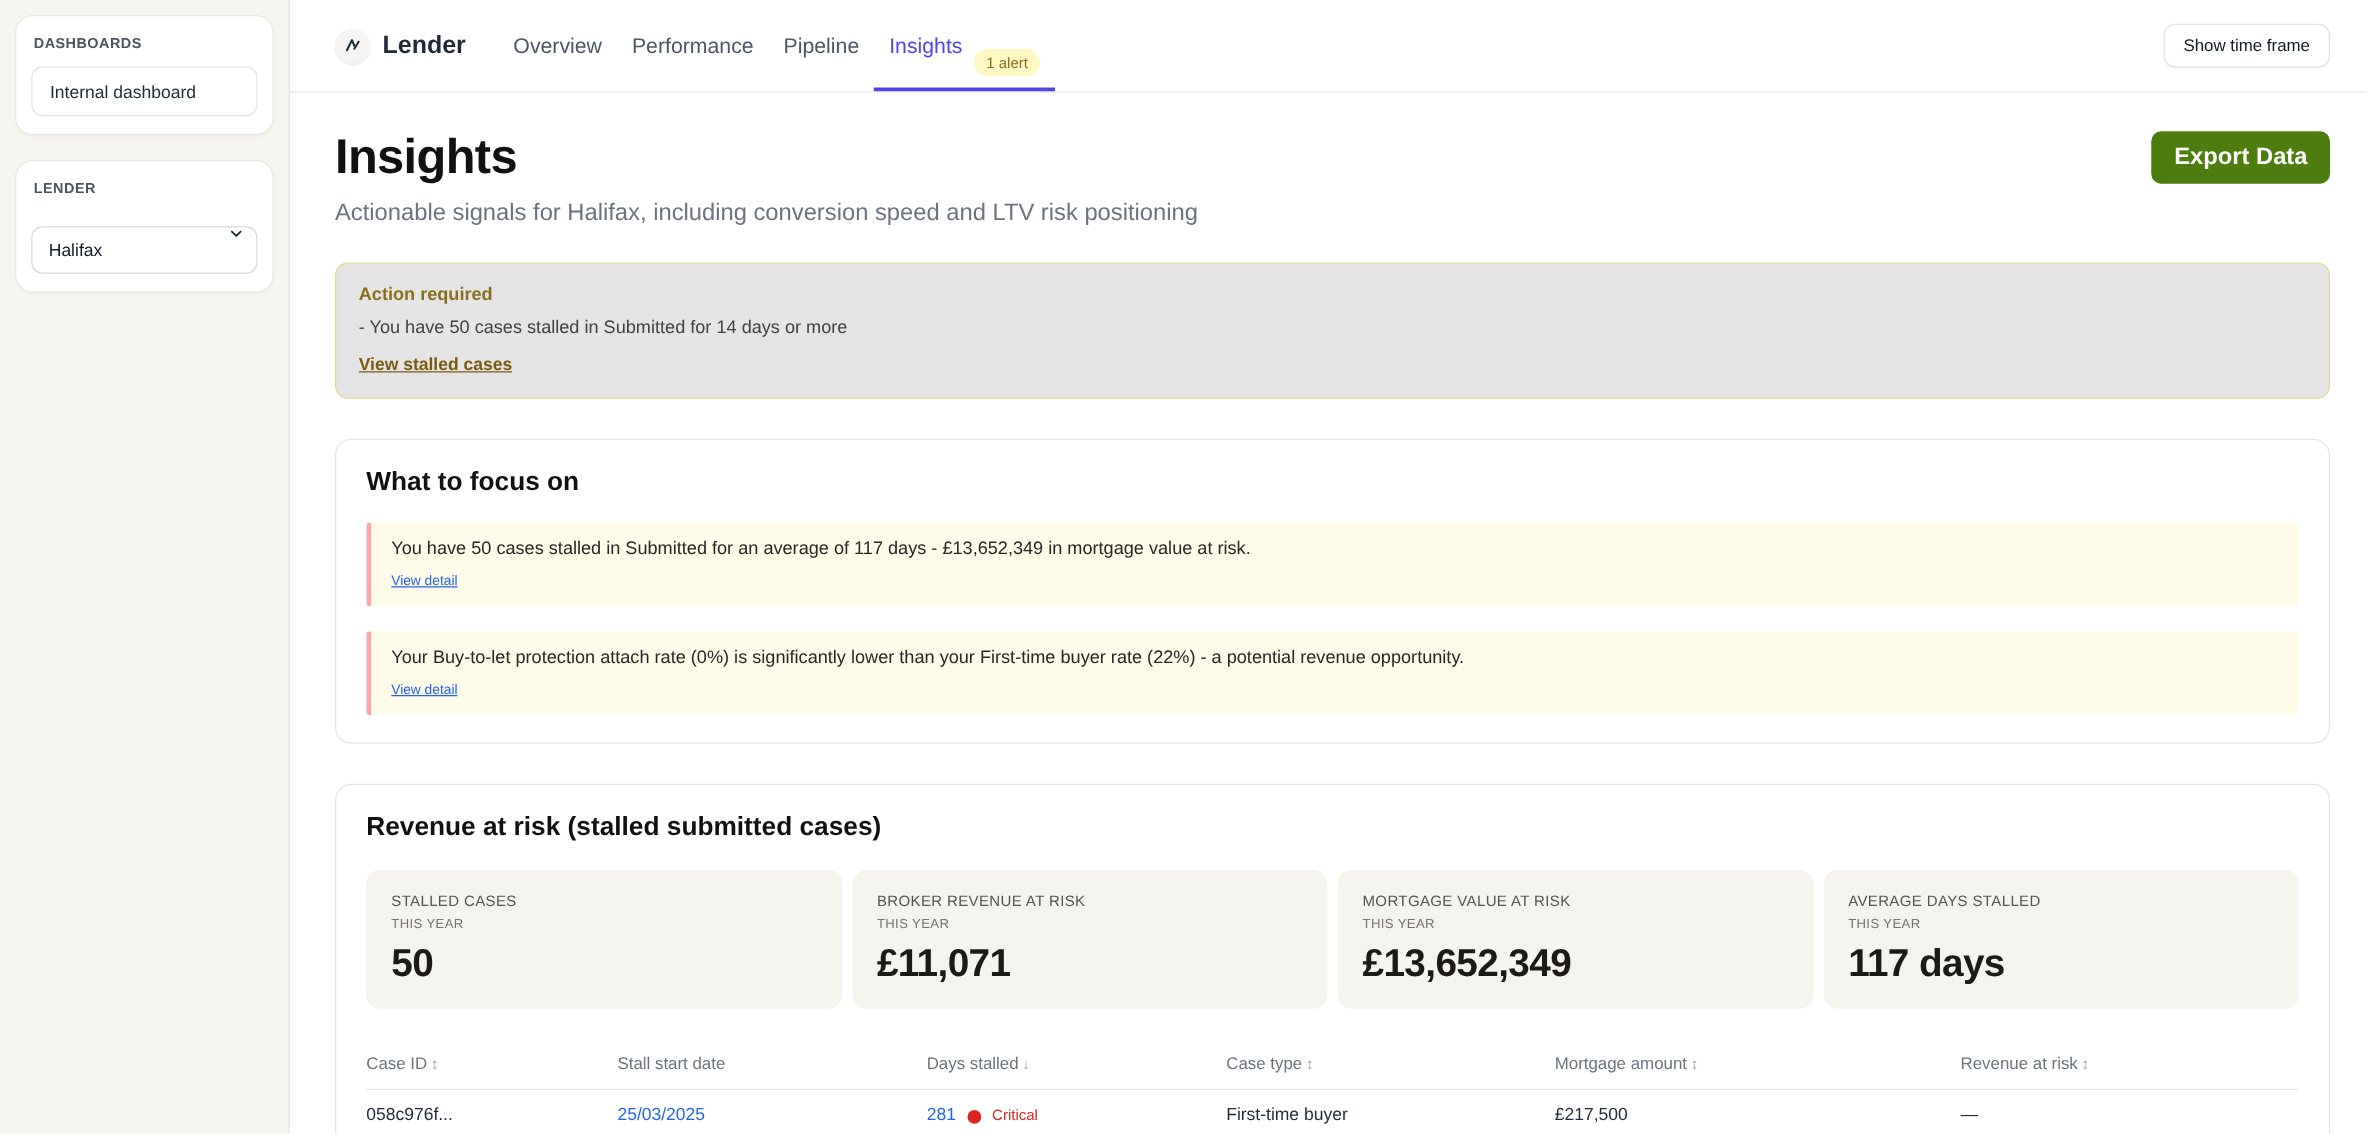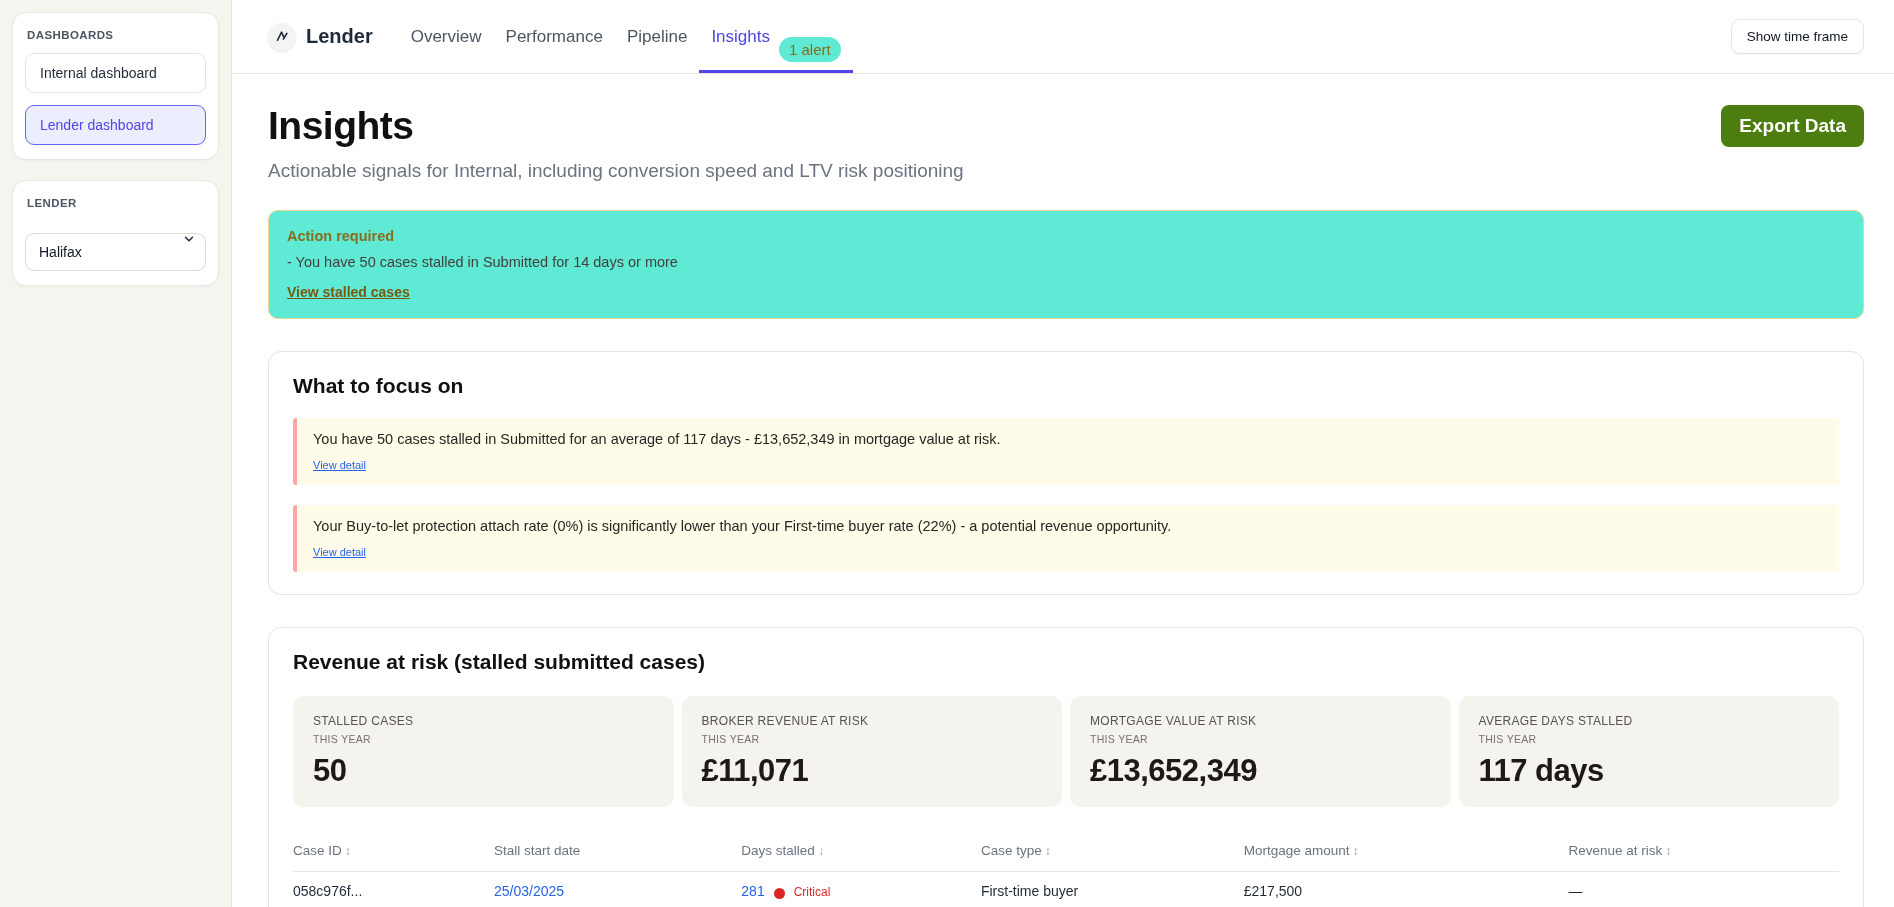--- a/index.html
+++ b/index.html
@@ -81,22 +81,22 @@
   }
   .brand-name { font-size: 20px; font-weight: 700; color: #1f2937; }
   .tabs { display: flex; height: 100%; align-items: stretch; }
   .tab {
     display: flex; align-items: center; gap: 9px;
     padding: 0 12px; font-size: 17px; color: #4b5563;
     cursor: pointer; border-bottom: 3px solid transparent; border-top: 3px solid transparent;
   }
   .tab.active { color: #4f46e5; border-bottom-color: #4f46e5; }
   .alert-badge {
-    background: #5eead4; color: #8a6d1b;
-    font-size: 15px; border-radius: 999px;
+    background: #fef9c3; color: #8a6d1b;
+    font-size: 12px; border-radius: 999px;
     padding: 4px 10px; white-space: nowrap; margin-top: 26px;
   }
   .nav-spacer { flex: 1; }
   .timeframe-btn {
     background: #ffffff; border: 1px solid #e5e3de; border-radius: 9px;
     padding: 9px 15px; font-size: 13.5px; color: #111827;
     box-shadow: 0 1px 2px rgba(0,0,0,0.04); cursor: pointer;
     font-family: "Liberation Sans", sans-serif;
   }
 
@@ -107,21 +107,21 @@
   .export-btn {
     background: #4d7c0f; color: #ffffff; border: none; border-radius: 8px;
     padding: 10px 18px; font-size: 19px; font-weight: 700; cursor: pointer;
     font-family: "Liberation Sans", sans-serif;
   }
   .page-subtitle { font-size: 19px; color: #6b7280; margin-top: 12px; }
 
   
   .action-alert {
     margin-top: 28px;
-    background: #5eead4;
+    background: #e5e5e5;
     border: 1px solid #e9d791;
     border-radius: 10px;
     padding: 17px 18px;
   }
   .action-alert h3 { font-size: 14.5px; font-weight: 700; color: #8a6d1b; margin-bottom: 10px; }
   .action-alert p { font-size: 14.5px; color: #44403c; margin-bottom: 13px; }
   .alert-link {
     font-size: 14px; font-weight: 700; color: #7a5a0f;
     text-decoration: underline; cursor: pointer;
   }
@@ -181,21 +181,20 @@
   }
   .sev-text { color: #dc2626; font-size: 12px; }
 </style>
 </head>
 <body>
 
 <aside class="sidebar">
   <div class="side-card">
     <div class="side-label">DASHBOARDS</div>
     <button class="side-btn">Internal dashboard</button>
-    <button class="side-btn active">Lender dashboard</button>
   </div>
   <div class="side-card">
     <div class="side-label">LENDER</div>
     <div class="select-wrap">
       <select class="lender-select">
         <option>Halifax</option>
       </select>
       <svg class="select-chevron" viewBox="0 0 24 24" fill="none" stroke="#1f2937" stroke-width="2.5" stroke-linecap="round" stroke-linejoin="round">
           <path d="M6 9l6 6 6-6"></path>
         </svg>
@@ -233,21 +232,21 @@
     <div class="nav-spacer"></div>
     <button class="timeframe-btn">Show time frame</button>
   </nav>
 
   <div class="content">
 
     <div class="title-row">
       <h1 class="page-title">Insights</h1>
       <button class="export-btn">Export Data</button>
     </div>
-    <div class="page-subtitle">Actionable signals for Internal, including conversion speed and LTV risk positioning</div>
+    <div class="page-subtitle">Actionable signals for Halifax, including conversion speed and LTV risk positioning</div>
 
     <div class="action-alert">
       <h3>Action required</h3>
       <p>- You have 50 cases stalled in Submitted for 14 days or more</p>
       <a class="alert-link">View stalled cases</a>
     </div>
 
     <section class="card">
       <h2>What to focus on</h2>
       <div class="focus-item">

